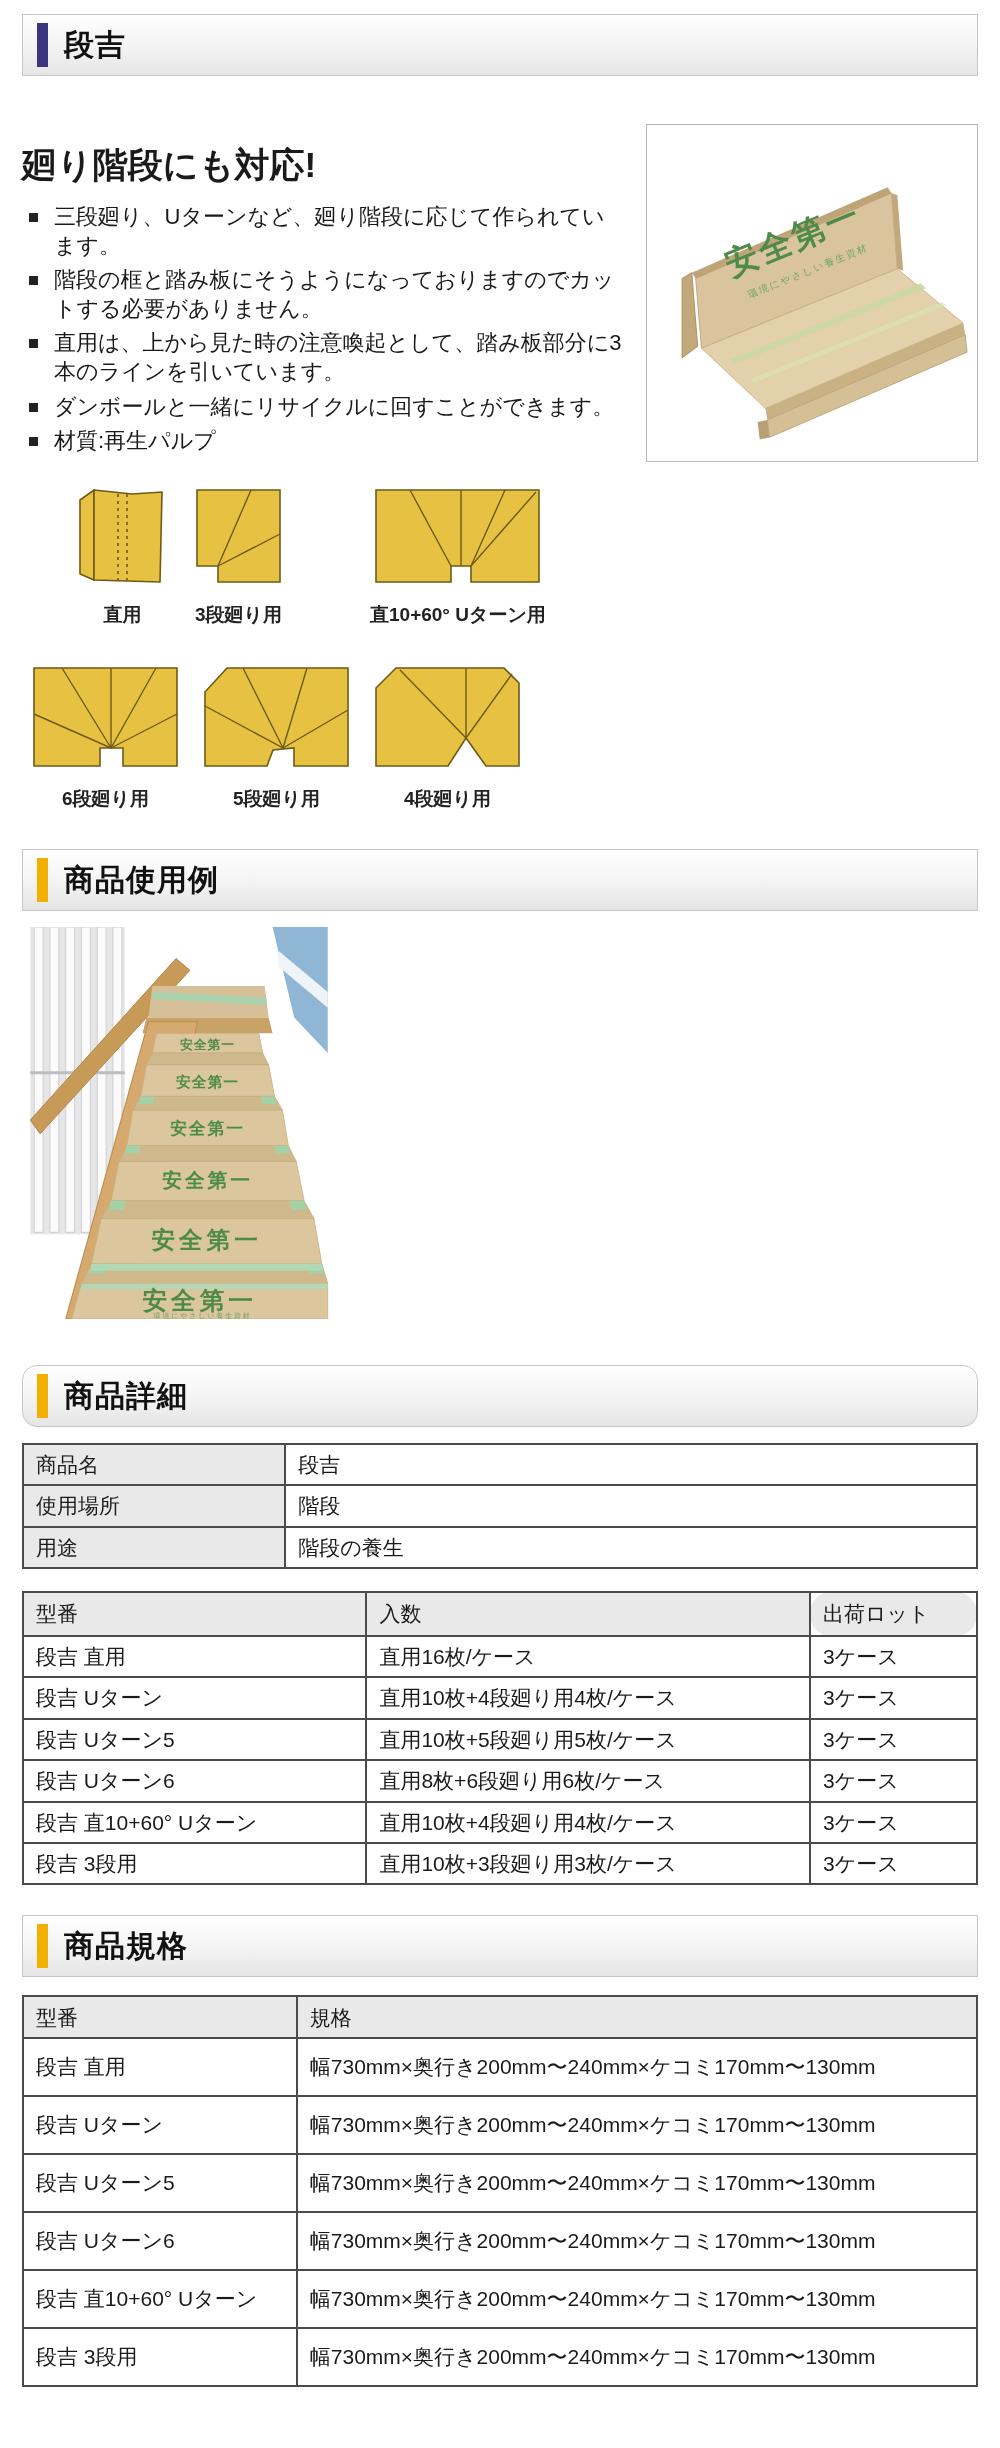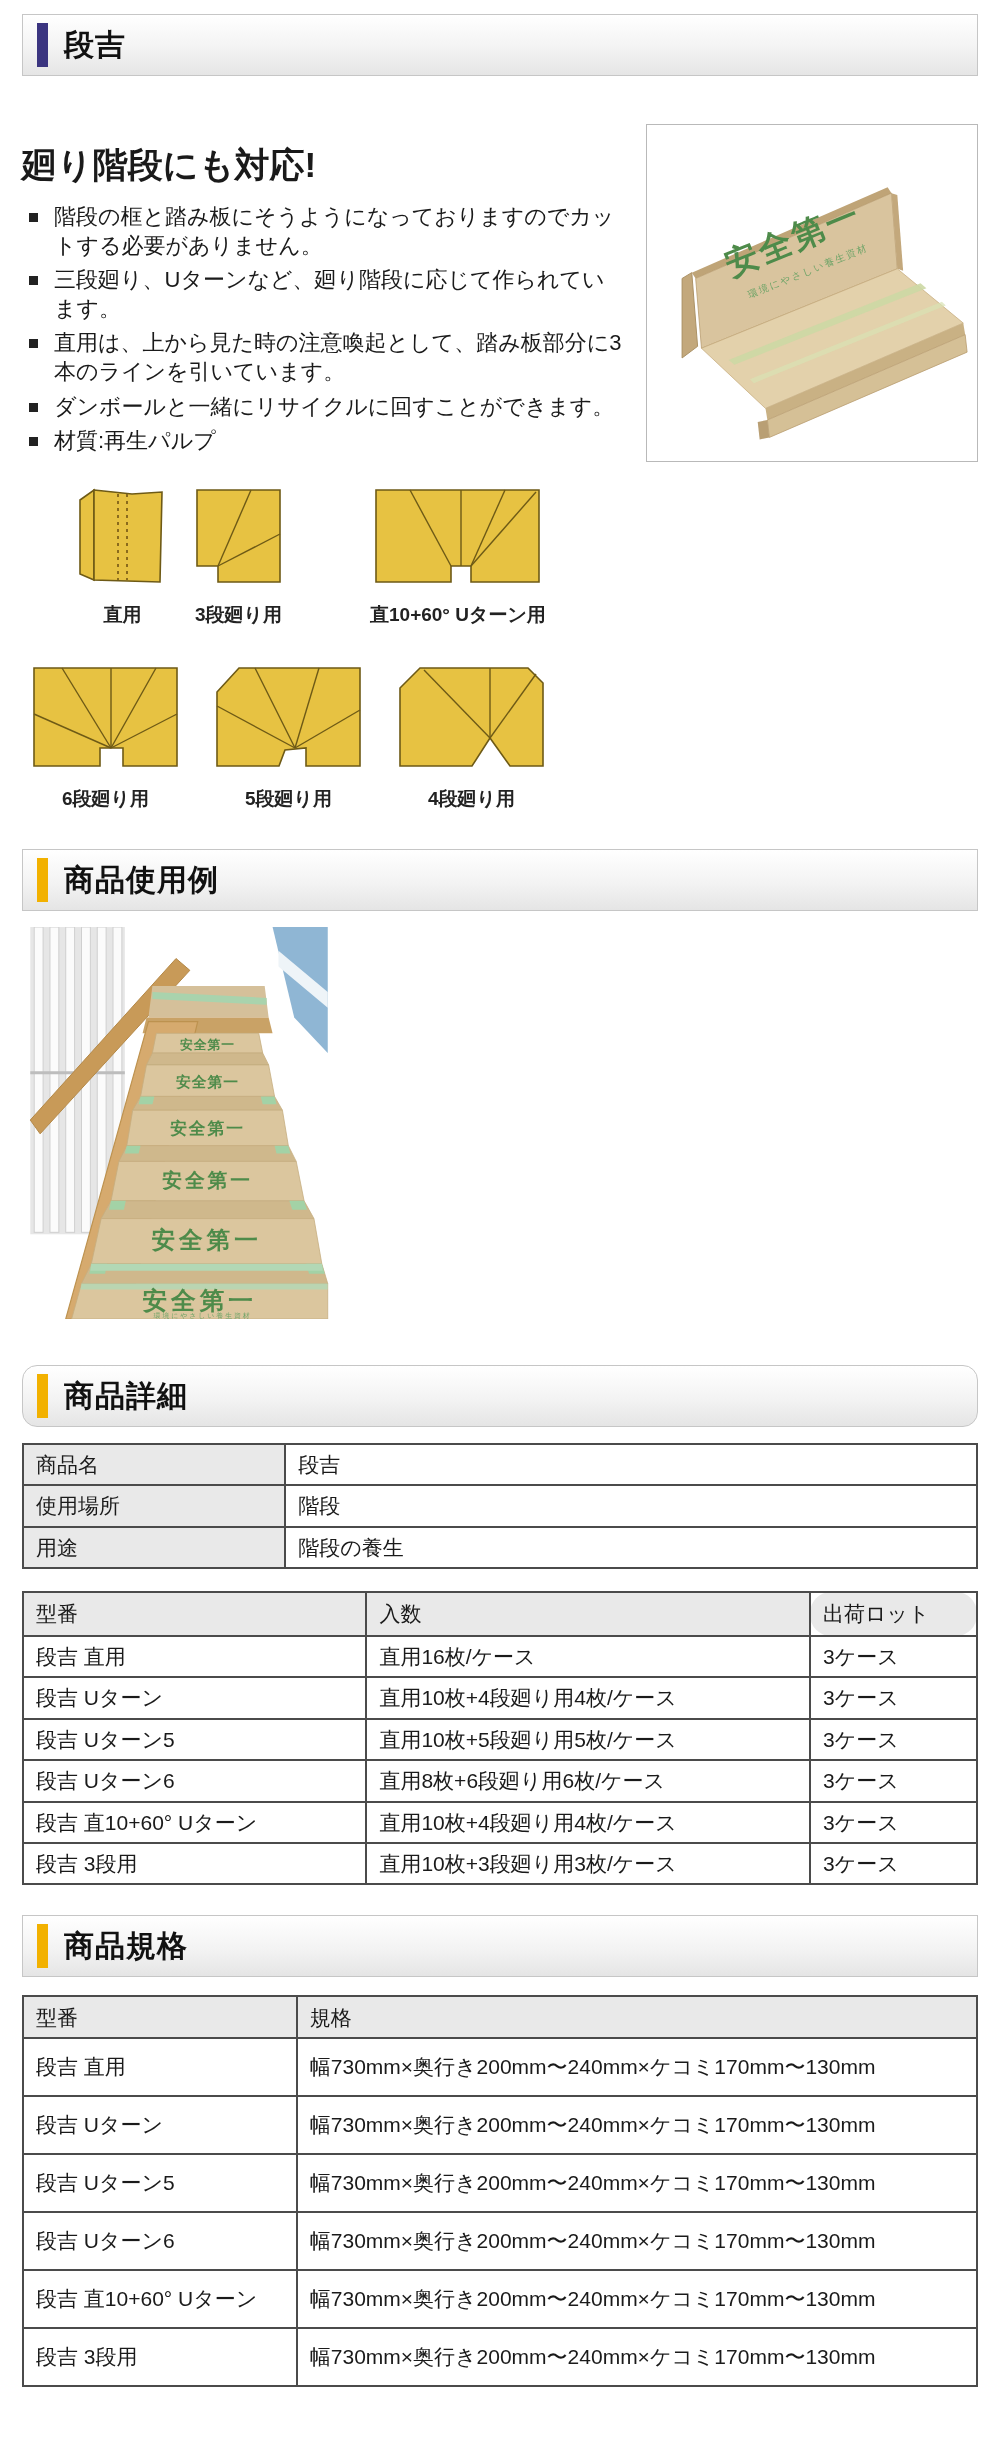--- a/index.html
+++ b/index.html
@@ -37,21 +37,21 @@
 
   .photo-box {
     width:332px; height:338px; flex:0 0 auto;
     border:1px solid #b9b9b9; background:#fff;
     display:flex; align-items:center; justify-content:center;
   }
 
   .diagram-row { display:flex; align-items:flex-end; }
   #diagram-row-1 { margin:20px 0 0 48px; gap:16px; }
   #diagram-row-1 .spacer { width:52px; }
-  #diagram-row-2 { margin:34px 0 0 6px; gap:28px; }
+  #diagram-row-2 { margin:34px 0 0 6px; gap:16px; }
   .dg { text-align:center; }
   .dg .lbl { font-size:19px; font-weight:bold; margin-top:3px; color:#222; white-space:nowrap; }
 
   #usage-bar { margin-top:36px; }
   .usage-photo-wrap { margin:16px 0 0 6px; width:302px; height:392px; overflow:hidden; }
 
   #details-bar { margin-top:46px;border-radius:15px; }
   #specs-bar { margin-top:30px; }
 
   table { border-collapse:collapse; width:100%; }
@@ -76,22 +76,22 @@
 
 <div class="sec purple" id="title-bar">
   <span class="bar"></span>
   <h2>段吉</h2>
 </div>
 
 <div class="intro-row">
   <div class="intro-left">
     <p class="subheading">廻り階段にも対応!</p>
     <ul class="bullets">
+      <li><span>三段廻り、Uターンなど、廻り階段に応じて作られています。</span></li>
       <li><span>階段の框と踏み板にそうようになっておりますのでカットする必要がありません。</span></li>
-      <li><span>三段廻り、Uターンなど、廻り階段に応じて作られています。</span></li>
       <li><span>直用は、上から見た時の注意喚起として、踏み板部分に3本のラインを引いています。</span></li>
       <li><span>ダンボールと一緒にリサイクルに回すことができます。</span></li>
       <li><span>材質:再生パルプ</span></li>
     </ul>
   </div>
 
   <div class="photo-box">
     <svg width="318" height="324" viewBox="0 0 328 334">
 
       <polygon points="30,152 40,146 46,222 30,234" fill="#c3a87c" stroke="#a98f63" stroke-width="1"></polygon>

